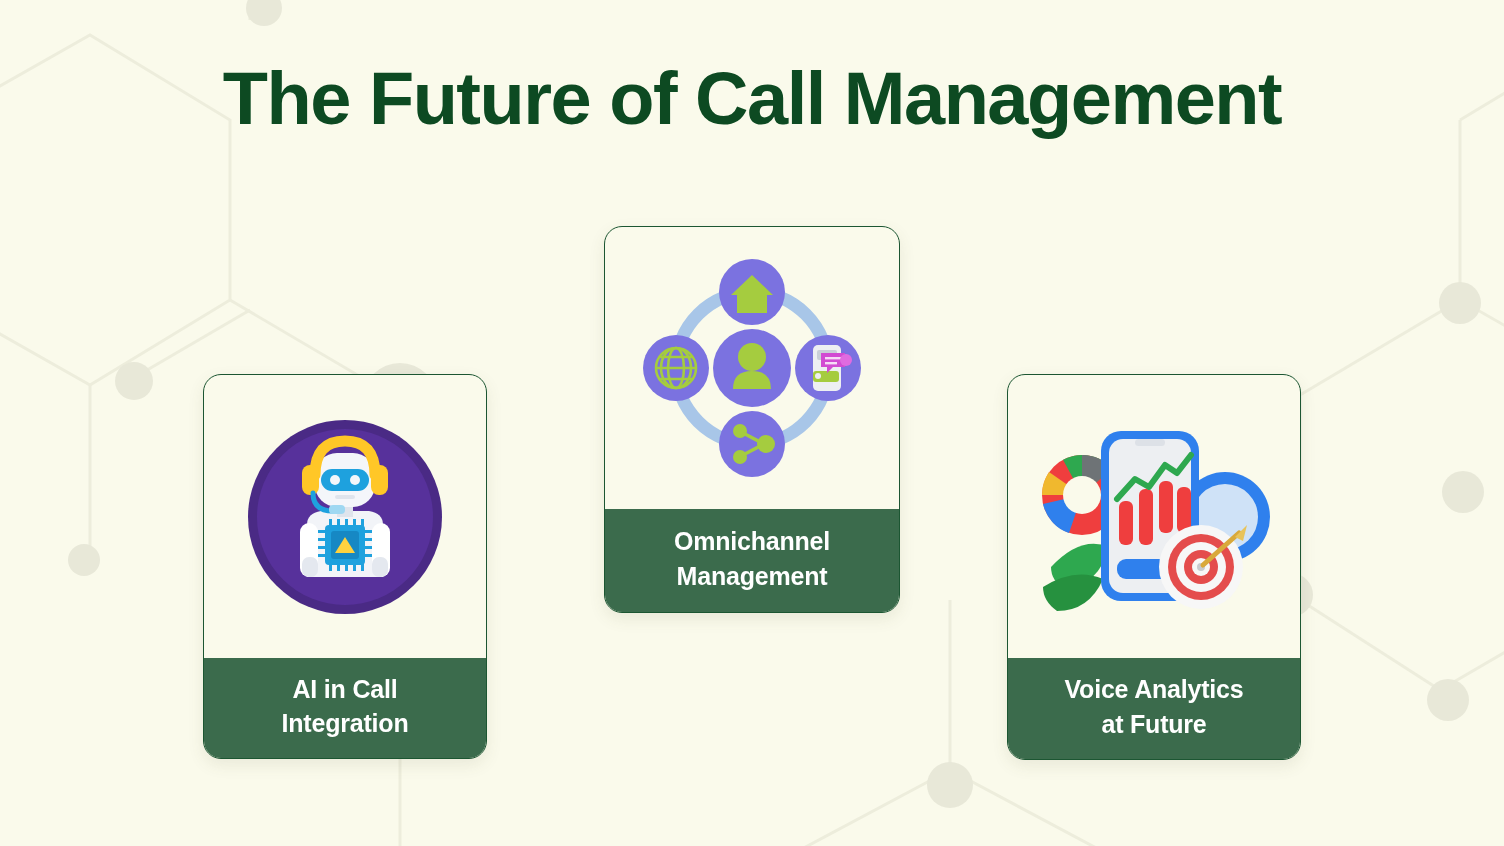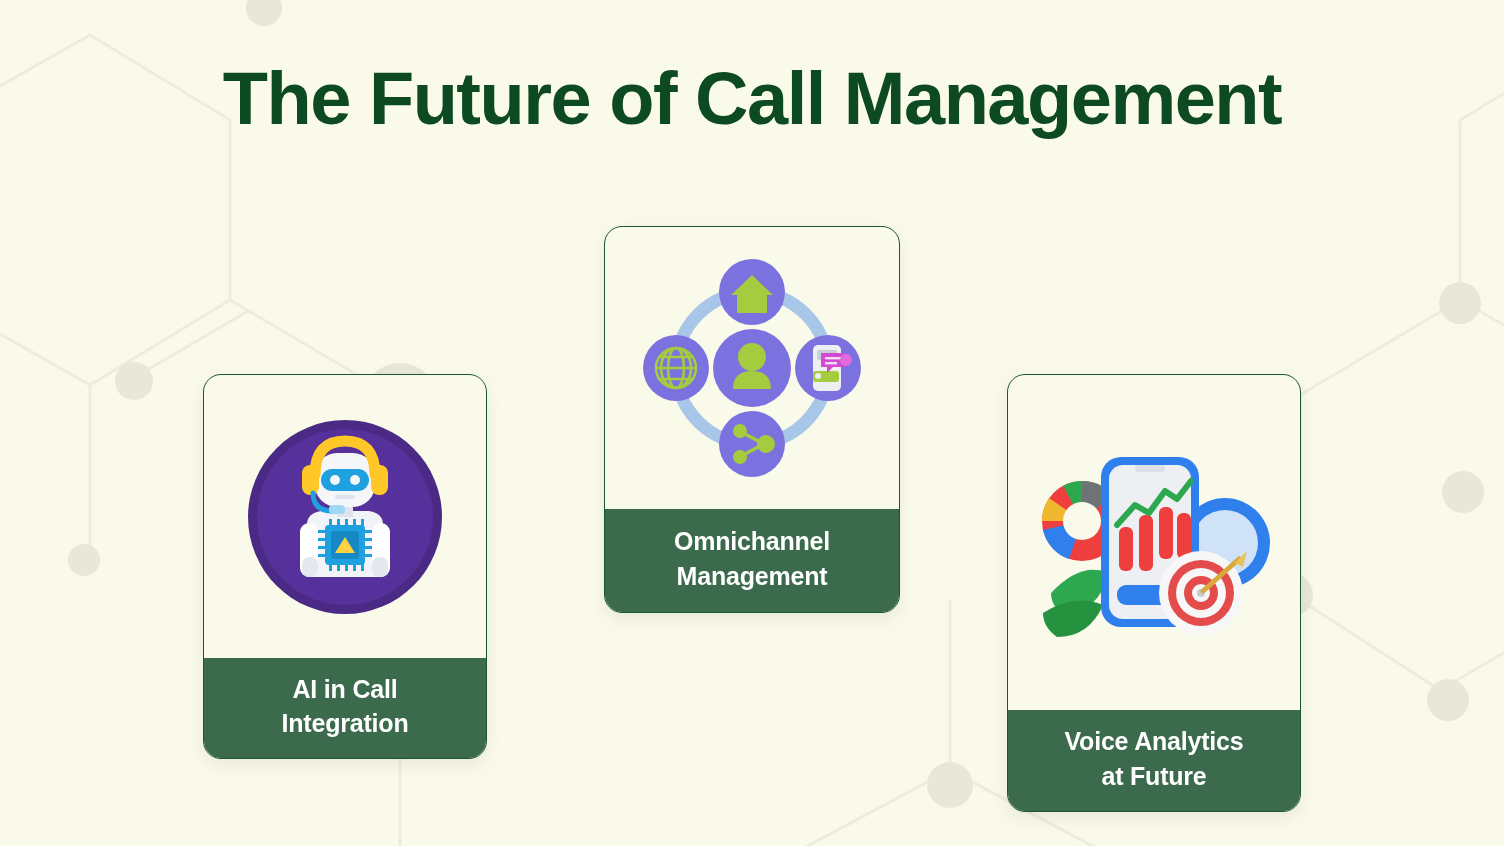--- a/index.html
+++ b/index.html
@@ -59,21 +59,21 @@
     justify-content: center;
     padding: 12px 24px 16px;
   }
   .card-label span { display: block; }
 
   
   #card-ai        { left: 203px; top: 374px;  width: 284px; height: 385px; }
   #card-ai .card-label   { height: 100px; }
   #card-omni      { left: 604px; top: 226px;  width: 296px; height: 387px; }
   #card-omni .card-label { height: 103px; }
-  #card-voice     { left: 1007px; top: 374px; width: 294px; height: 438px; }
+  #card-voice     { left: 1007px; top: 374px; width: 294px; height: 386px; }
   #card-voice .card-label{ height: 101px; }
 </style>
 </head>
 <body>
 
 <div class="slide">
 
   <svg class="bg-pattern" viewBox="0 0 1504 846" xmlns="http://www.w3.org/2000/svg">
     <g stroke="#EDEDDC" stroke-width="3" fill="none">
       <path d="M -60 120 L 90 35 L 230 120 L 230 300 L 90 385 L -60 300 Z"></path>

